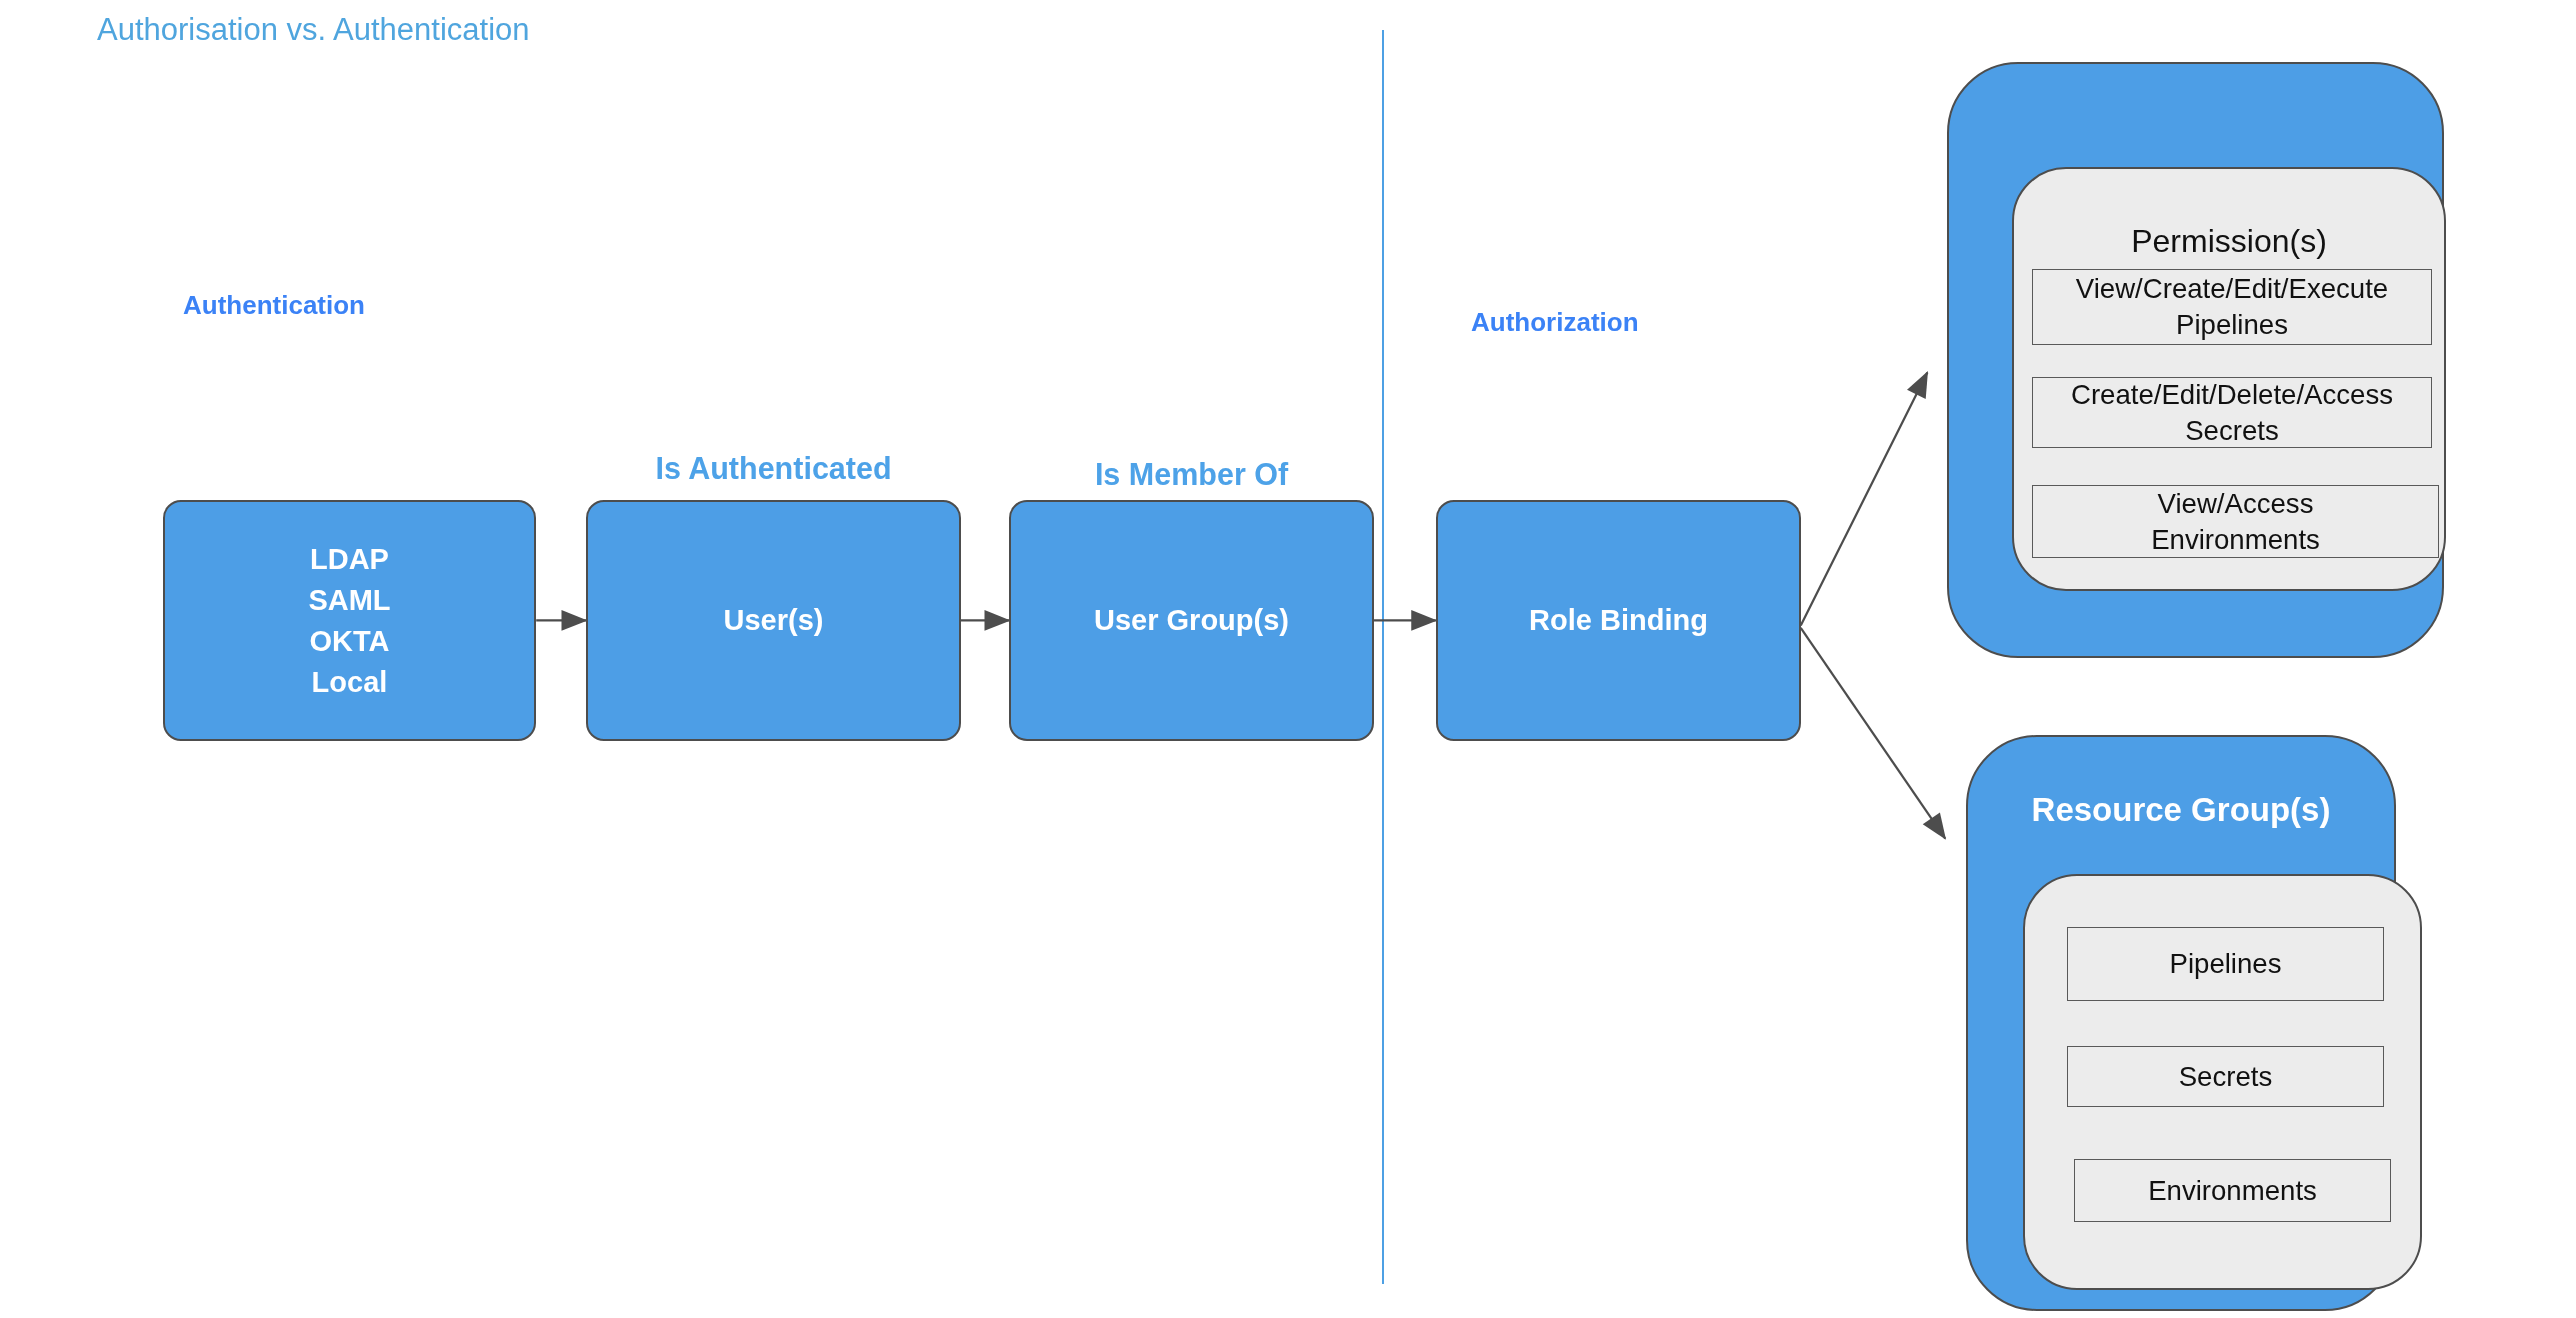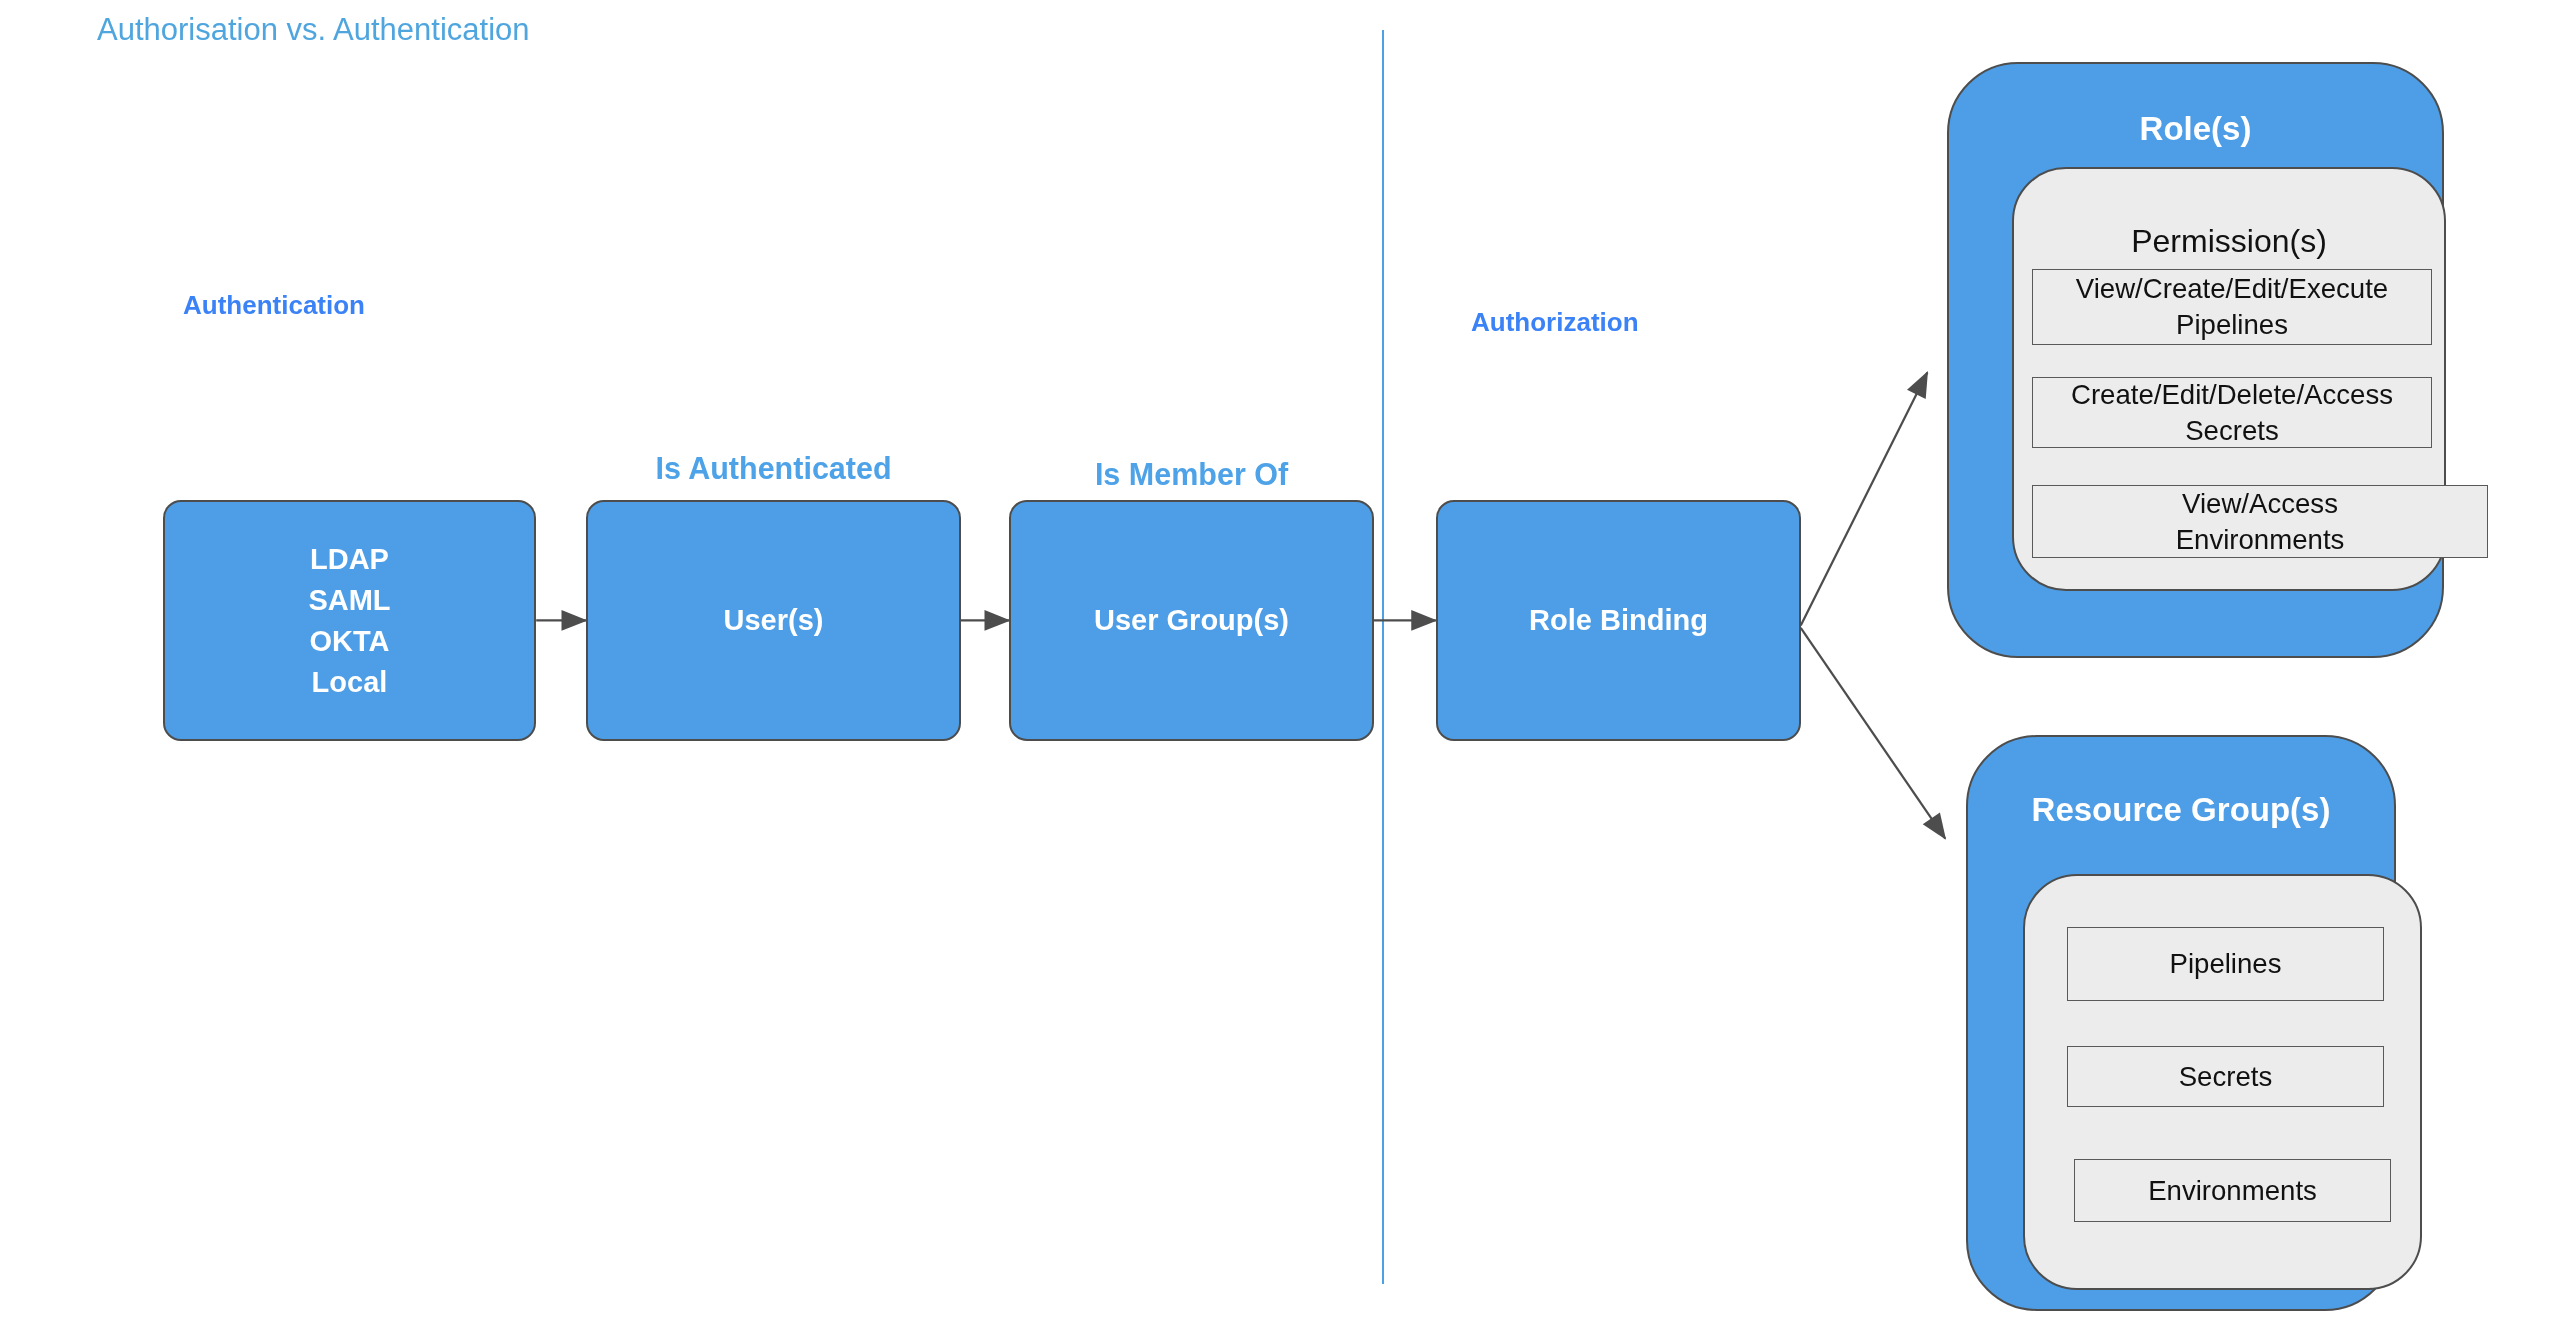--- a/index.html
+++ b/index.html
@@ -120,21 +120,21 @@
     justify-content: center;
     text-align: center;
     color: #111111;
     font-size: 27.6px;
     line-height: 36px;
     white-space: pre-line;
   }
   
   #perm-0 { left: 18px; top: 100px; width: 400px; height: 76px; }
   #perm-1 { left: 18px; top: 208px; width: 400px; height: 71px;  }
-  #perm-2 { left: 18px; top: 316px; width: 456px; height: 73px;  }
+  #perm-2 { left: 18px; top: 316px; width: 407px; height: 73px;  }
   
   #res-0 { left: 42px; top: 51px;  width: 317px; height: 74px; }
   #res-1 { left: 42px; top: 170px; width: 317px; height: 61px; }
   #res-2 { left: 49px; top: 283px; width: 317px; height: 63px; }
 
   
   #connector-layer {
     position: absolute;
     left: 0; top: 0;
     width: 2576px; height: 1319px;
@@ -175,21 +175,20 @@
 
   <div class="abs node" id="node-idp">LDAP
 SAML
 OKTA
 Local</div>
   <div class="abs node" id="node-usergroups">User Group(s)</div>
   <div class="abs node" id="node-users">User(s)</div>
   <div class="abs node" id="node-rolebinding">Role Binding</div>
 
   <div class="abs container-blue" id="container-roles">
-    <div class="container-title">Role(s)</div>
     <div class="inner-gray" id="inner-permissions">
       <div class="inner-title">Permission(s)</div>
       <div class="item-box" id="perm-0">View/Create/Edit/Execute
 Pipelines</div>
       <div class="item-box" id="perm-1">Create/Edit/Delete/Access
 Secrets</div>
       <div class="item-box" id="perm-2">View/Access
 Environments</div>
     </div>
   </div>

